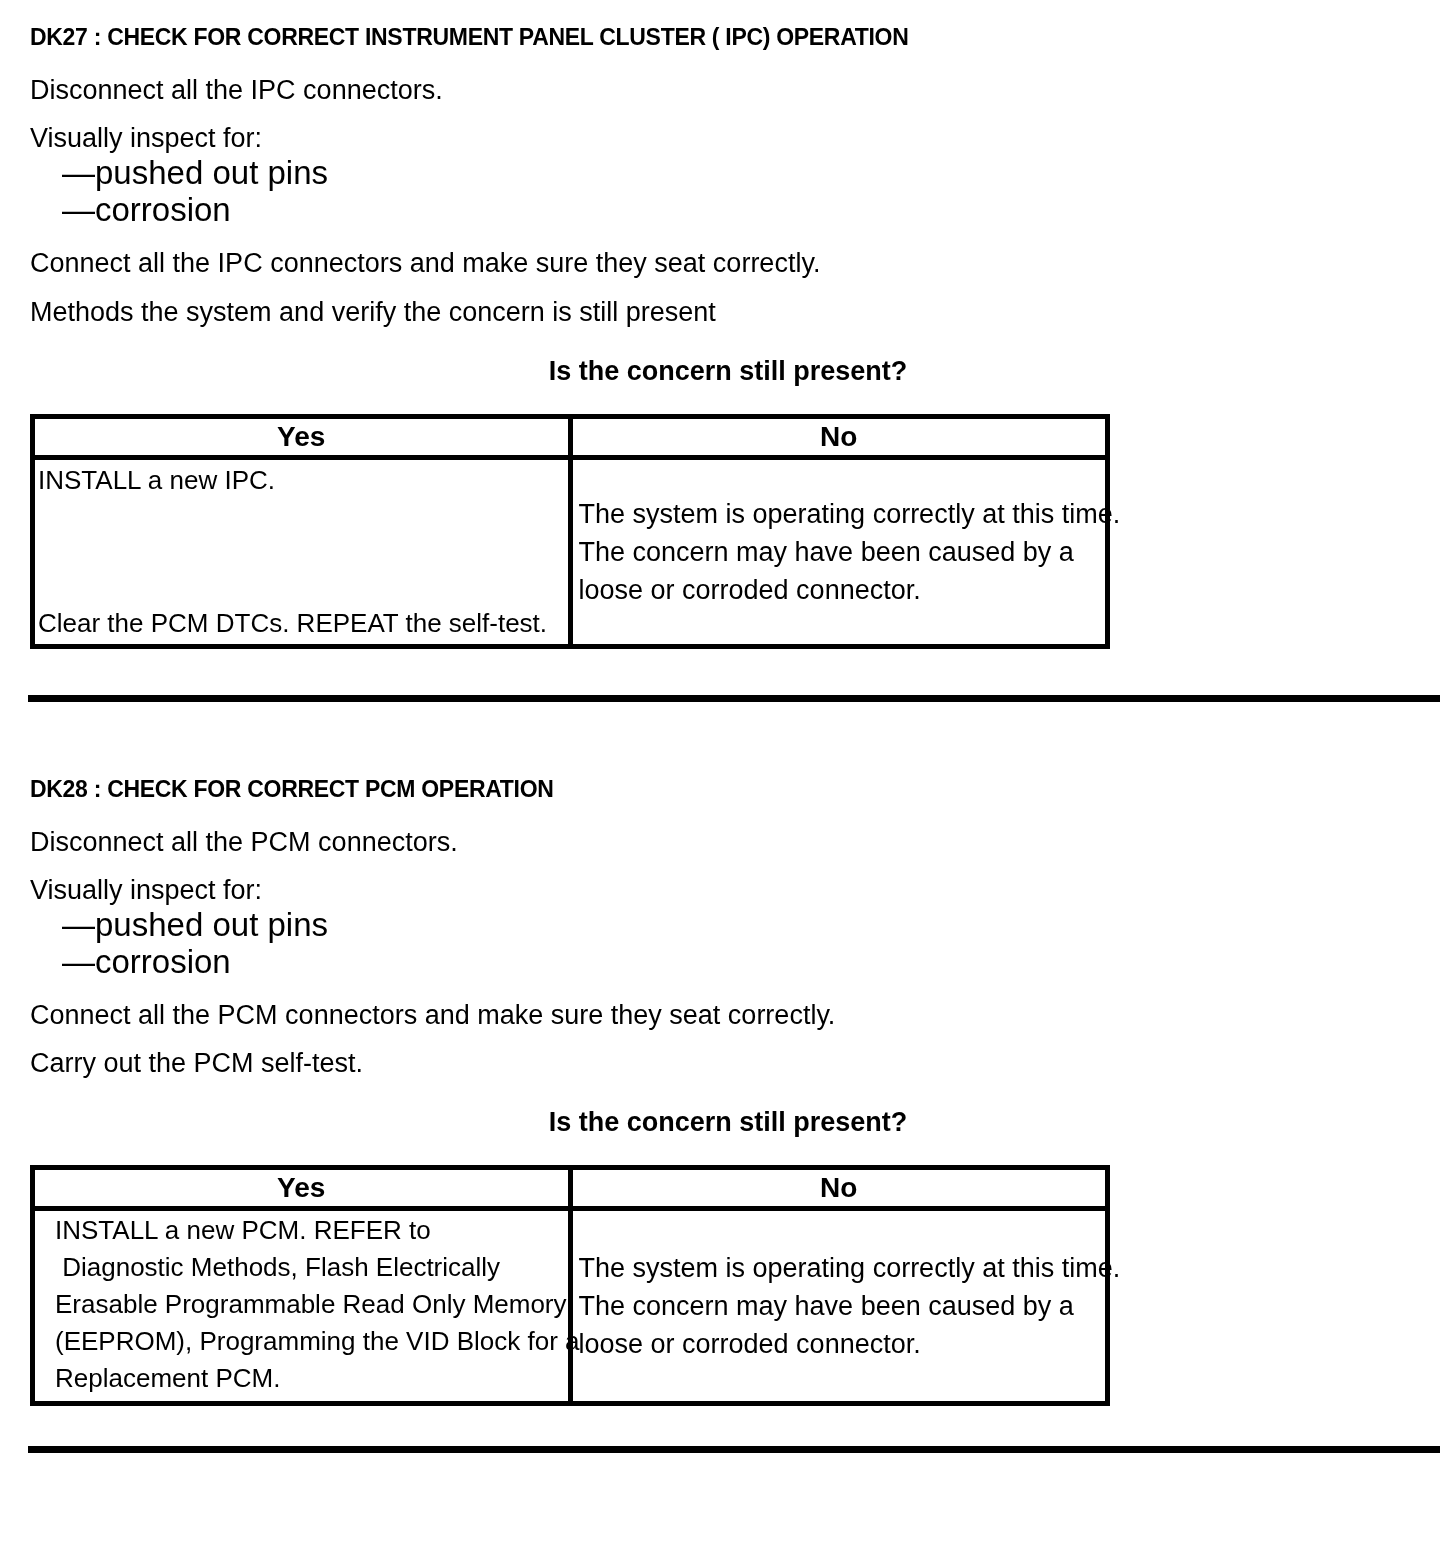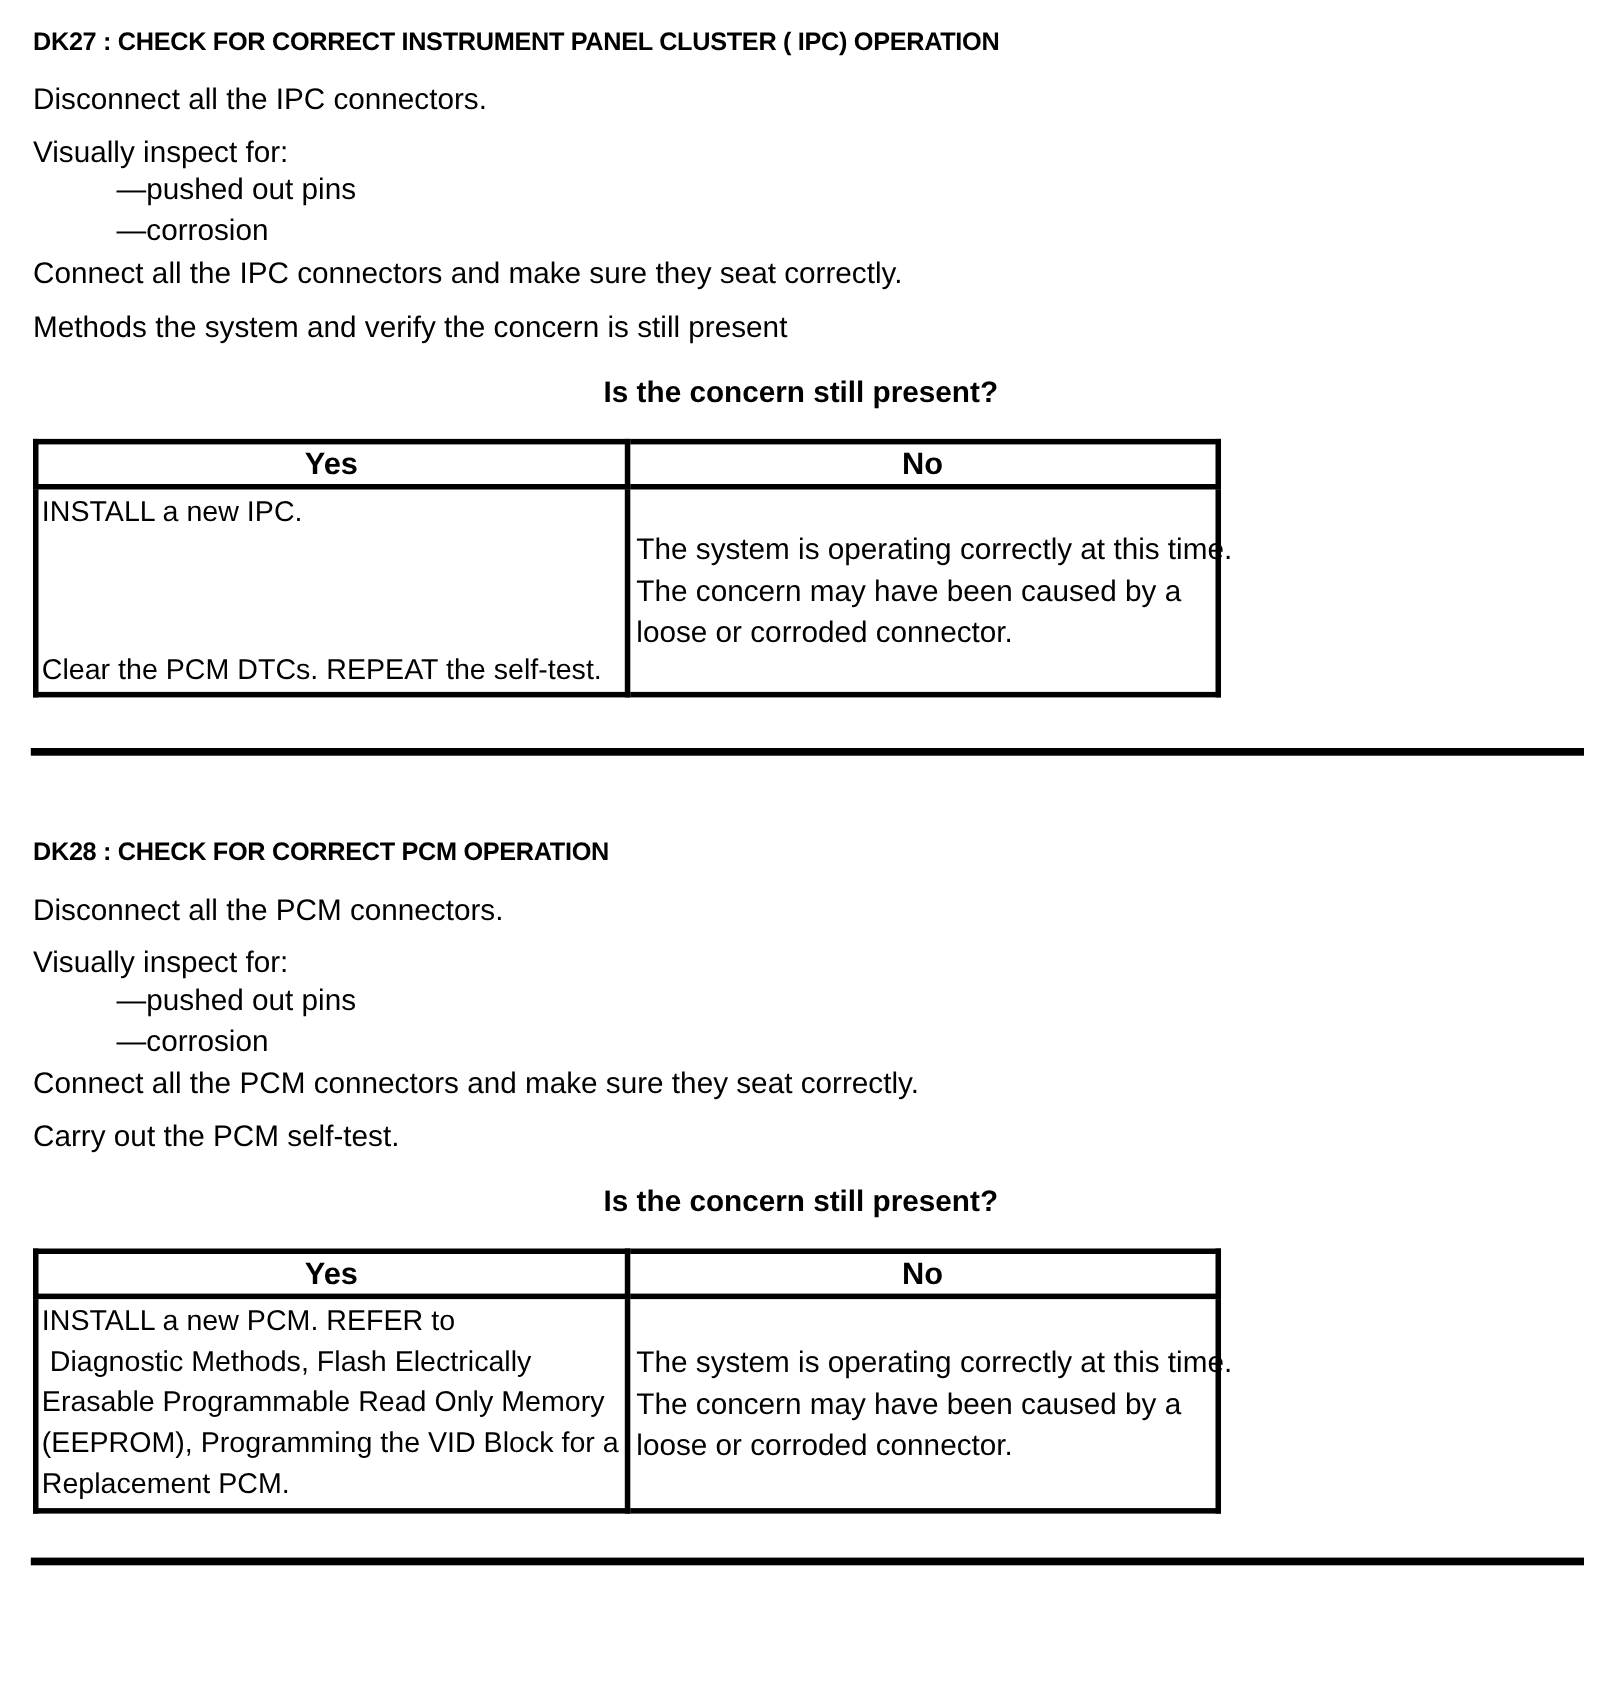--- a/index.html
+++ b/index.html
@@ -26,30 +26,29 @@
     margin: 0;
   }
   .heading-dk28 { margin-top: 72px; }
   .body-line {
     font-size: 27px;
     line-height: 32px;
     margin: 0;
   }
   .mt-p1 { margin-top: 22px; }
   .mt-p  { margin-top: 16px; }
-  .mt-p3 { margin-top: 4px; }
+  .mt-p3 { margin-top: 19px; }
   .mt-p4 { margin-top: 17px; }
   .dash-list {
     margin: 0 0 0 32px;
   }
   .dash-item {
-    font-size: 27px;
+    font-size: 33px;
     line-height: 37px;
     white-space: pre;
-    margin-left: 44px;
   }
   .question-line {
     font-size: 27px;
     font-weight: bold;
     line-height: 32px;
     text-align: center;
   }
   table.decision-table {
     border-collapse: collapse;
     table-layout: fixed;
@@ -90,21 +89,21 @@
   }
   .cell-center-2 {
     display: flex;
     flex-direction: column;
     justify-content: center;
     height: 190px;
     padding-left: 6px;
   }
   .cell-lines {
     height: 190px;
-    padding: 1px 0 0 3px;
+    padding: 1px 0 0 20px;
   }
   .cell-line {
     font-size: 26px;
     line-height: 37px;
     white-space: pre;
   }
   .cell-line-tight {
     font-size: 27px;
     line-height: 38px;
     white-space: pre;

